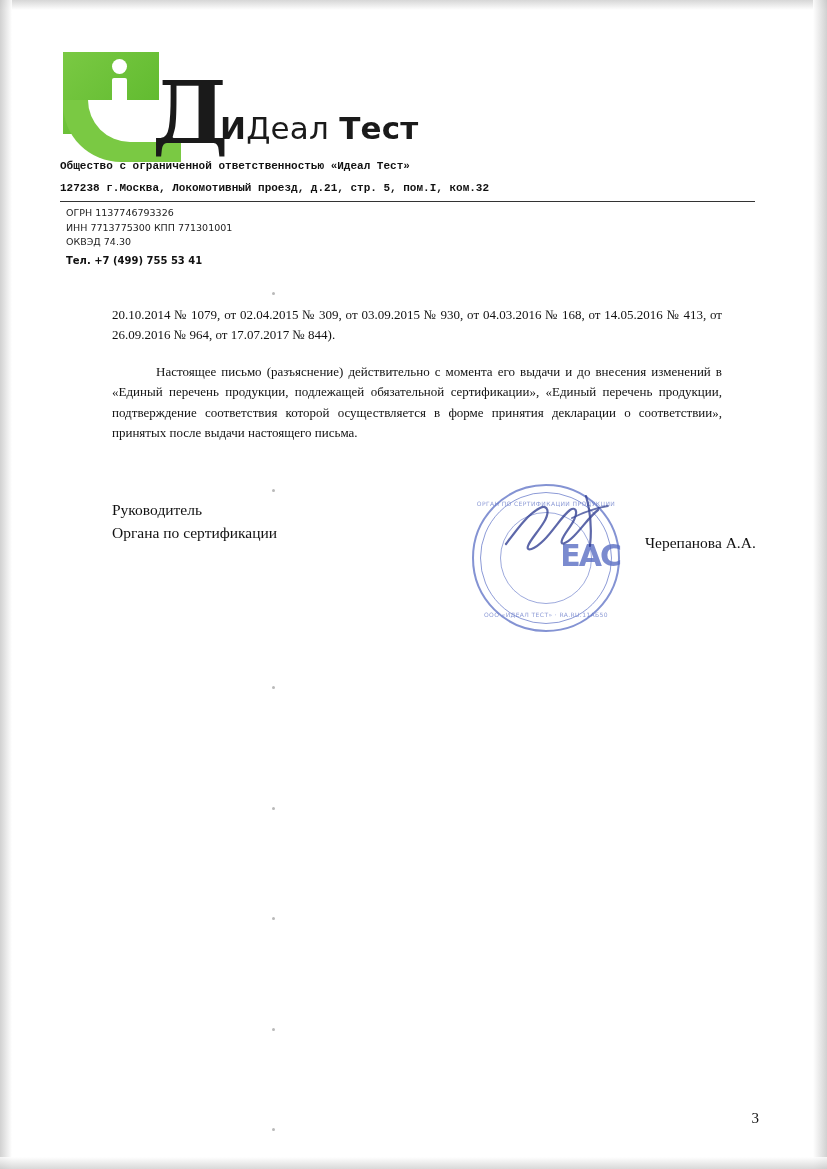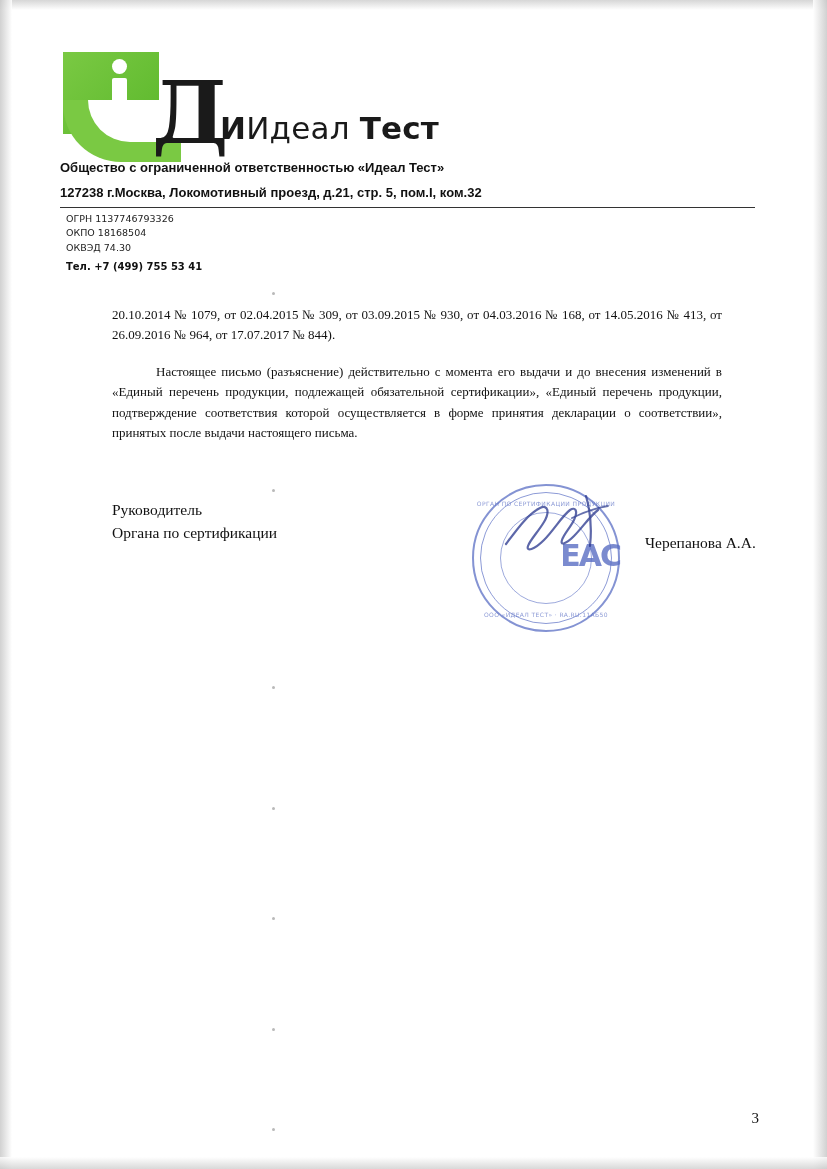--- a/index.html
+++ b/index.html
@@ -125,22 +125,22 @@
     font-weight: 700;
     color: #1a1a1a;
     letter-spacing: .2px;
     white-space: nowrap;
   }
   .logo-text .thin {
     font-weight: 400;
   }
 
   .company-line {
-    font-family: Liberation Sans, sans-serif;
-    font-size: 13px;
+    font-family: Liberation Mono, monospace;
+    font-size: 11px;
     font-weight: 700;
     color: #111;
     line-height: 1.45;
     margin-top: 6px;
     letter-spacing: 0;
   }
   .hr {
     border: 0;
     border-top: 1px solid #333;
     margin: 4px 0 4px 0;
@@ -312,31 +312,31 @@
 
   <div class="letterhead">
 
     <div class="logo">
       <div class="logo-square"></div>
       <div class="logo-swoosh"></div>
       <div class="logo-swoosh-cut"></div>
       <div class="logo-i-dot"></div>
       <div class="logo-i"></div>
       <div class="logo-d">Д</div>
-      <div class="logo-text"><span>И</span><span class="thin">Идеал </span><span>Тест</span></div>
+      <div class="logo-text"><span>И</span><span class="thin">Деал </span><span>Тест</span></div>
     </div>
 
     <div class="company-line">Общество с ограниченной ответственностью «Идеал Тест»</div>
     <div class="company-line">127238 г.Москва, Локомотивный проезд, д.21, стр. 5, пом.I, ком.32</div>
 
     <hr class="hr">
 
     <div class="reg-lines">
       <div>ОГРН 1137746793326</div>
-      <div>ОКПО 18168504</div>
+      <div>ИНН 7713775300  КПП 771301001</div>
       <div>ОКВЭД 74.30</div>
     </div>
 
     <div class="phone-line">Тел. +7 (499) 755 53 41</div>
   </div>
 
   <div class="body-area">
     <p class="para">20.10.2014 № 1079, от 02.04.2015 № 309, от 03.09.2015 № 930, от 04.03.2016 № 168, от 14.05.2016 № 413, от 26.09.2016 № 964, от 17.07.2017 № 844).</p>
     <p class="para indent">Настоящее письмо (разъяснение) действительно с момента его выдачи и до внесения изменений в «Единый перечень продукции, подлежащей обязательной сертификации», «Единый перечень продукции, подтверждение соответствия которой осуществляется в форме принятия декларации о соответствии», принятых после выдачи настоящего письма.</p>
   </div>

